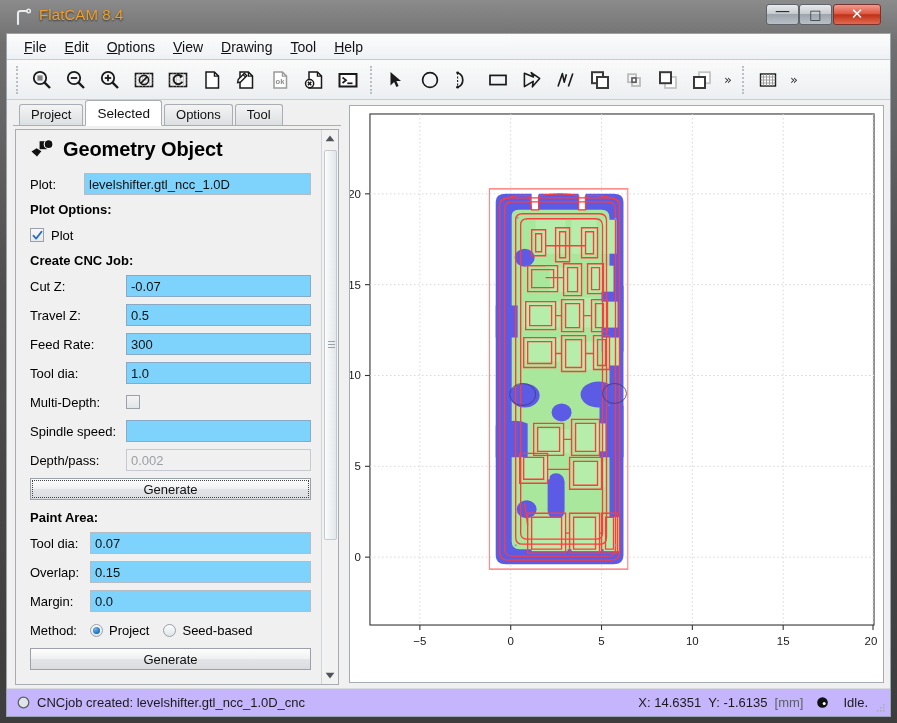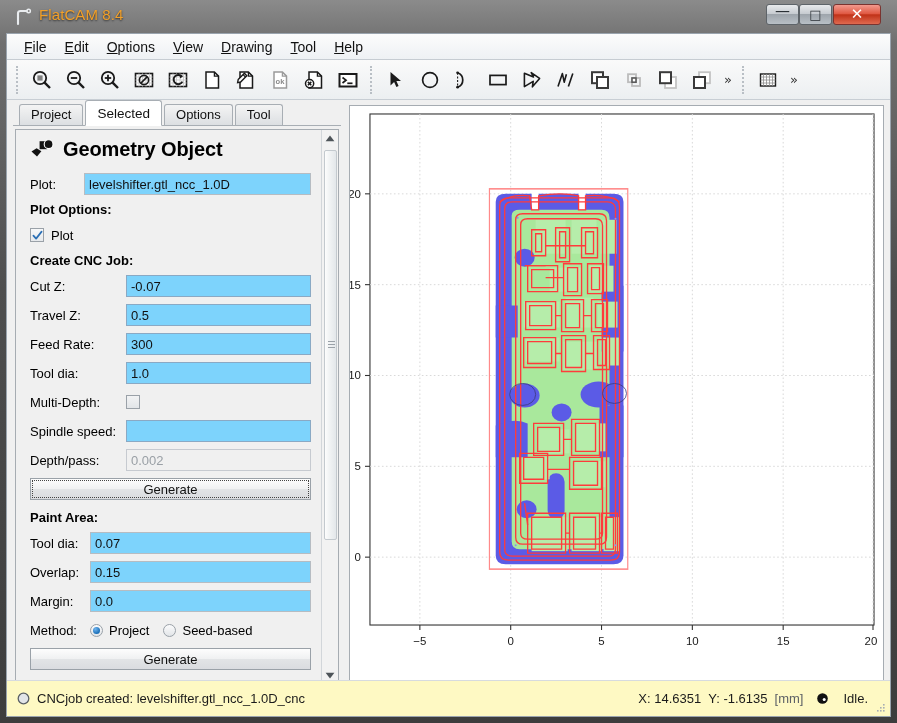--- a/index.html
+++ b/index.html
@@ -236,22 +236,22 @@
     flex: 1;
     background: #ffffff;
     border: 1px solid #a6acb2;
     position: relative;
     overflow: hidden;
   }
   #plot-canvas { position: absolute; inset: 0; }
 
   
   #statusbar {
-    position: absolute; left: 0; right: 0; bottom: 0; height: 36px;
-    background: #fef9c3;
+    position: absolute; left: 0; right: 0; bottom: 0; height: 28px;
+    background: #c4b5fd;
     border-top: 1px solid #d7dbdf;
     display: flex; align-items: center;
     font-size: 13px; color: #1b1b1b;
   }
   #status-left { display: flex; align-items: center; padding-left: 10px; flex: 1; }
   #status-right { display: flex; align-items: center; padding-right: 22px; gap: 7px; }
   .st-icon { width: 13px; height: 13px; margin-right: 7px; flex: 0 0 13px; }
   .unit { color: #5d6166; }
   #grip {
     position: absolute; right: 4px; bottom: 3px; width: 12px; height: 12px;

